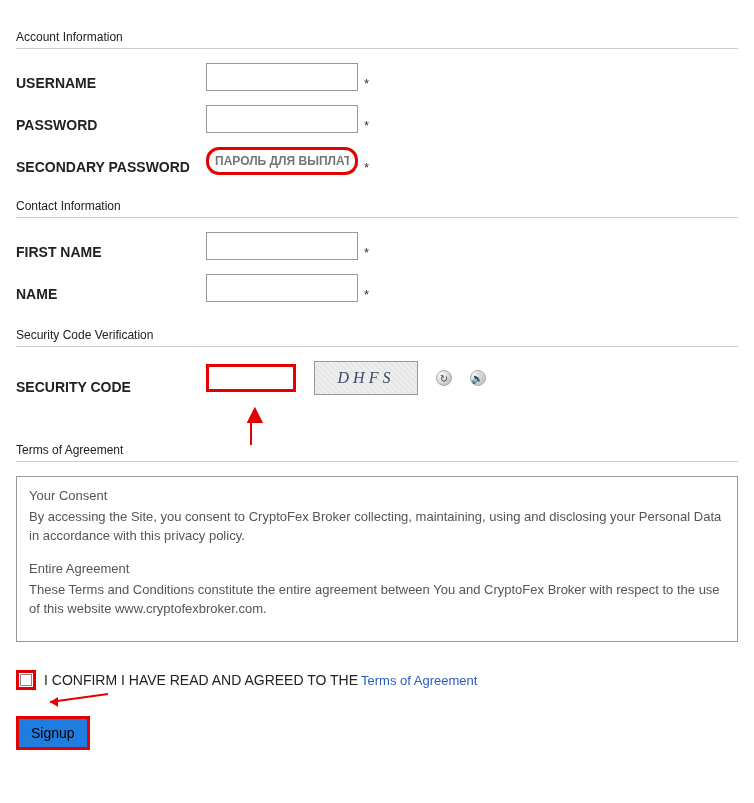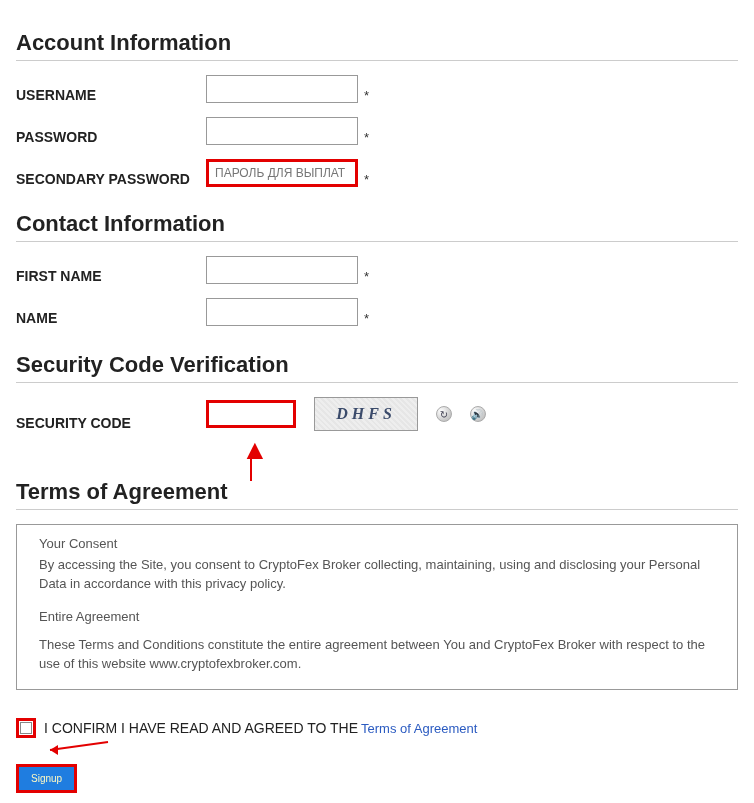--- a/index.html
+++ b/index.html
@@ -4,22 +4,22 @@
   <style>
     * { box-sizing: border-box; margin: 0; padding: 0; }
     body {
       font-family: "Segoe UI", Tahoma, Geneva, Verdana, sans-serif;
       background: #fff;
       color: #222;
       width: 754px;
       padding: 16px;
     }
     h2.section-title {
-      font-size: 22px;
-      font-weight: 700;
+      font-size: 12px;
+      font-weight: 400;
       margin-bottom: 4px;
       margin-top: 14px;
     }
     .divider {
       border: none;
       border-top: 1px solid #ccc;
       margin-bottom: 14px;
     }
     .form-row {
       display: flex;
@@ -57,21 +57,21 @@
     }
     .captcha-img {
       width: 104px;
       height: 34px;
       border: 1px solid #999;
       display: flex;
       align-items: center;
       justify-content: center;
       background: repeating-linear-gradient(45deg, #eee, #eee 2px, #e6e6e6 2px, #e6e6e6 4px);
       font-family: serif;
-      font-weight: bold;
+      font-weight: normal;
       color:#3b4b6b;
       letter-spacing: 4px;
       font-style: italic;
       position: relative;
     }
     .captcha-icon {
       width: 16px;
       height: 16px;
       display: inline-flex;
       align-items: center;
@@ -100,21 +100,21 @@
       left: 9px;
       width: 2px;
       height: 26px;
       background:#e30000;
     }
     .terms-box {
       width: 100%;
       height: 166px;
       overflow-y: scroll;
       border: 1px solid #999;
-      padding: 10px 22px;
+      padding: 10px 12px;
       font-size: 13px;
       color: #555;
       line-height: 1.45;
       margin-bottom: 28px;
     }
     .terms-box p { margin-bottom: 14px; }
     .checkbox-row {
       display: flex;
       align-items: center;
       font-size: 14px;
@@ -141,24 +141,24 @@
     .red-arrow-left {
       position:absolute;
       left: 32px;
       top: 22px;
       color:#e30000;
       font-size: 18px;
     }
     .red-arrow-left svg { display:block; }
     .signup-btn {
       background: #1f7de0;
-      color: #fef9c3;
+      color: #000000;
       border: 3px solid #e30000;
       padding: 6px 12px;
-      font-size: 10px;
+      font-size: 14px;
       cursor: pointer;
     }
   </style>
 </head>
 <body>
 
 
 
 
 <h2 class="section-title">Account Information</h2>
@@ -171,21 +171,21 @@
 </div>
 
 <div class="form-row">
   <label class="form-label">PASSWORD</label>
   <input type="password" class="text-input" style="">
   <span class="asterisk">*</span>
 </div>
 
 <div class="form-row">
   <label class="form-label">SECONDARY PASSWORD</label>
-  <input type="text" class="text-input highlight" style="color: rgb(176, 176, 176); font-weight: normal;" placeholder="ПАРОЛЬ ДЛЯ ВЫПЛАТ">
+  <input type="text" class="text-input highlight" style="color: rgb(176, 176, 176); font-weight: bold; border-radius: 13px;" placeholder="ПАРОЛЬ ДЛЯ ВЫПЛАТ">
   <span class="asterisk">*</span>
 </div>
 
 
 <h2 class="section-title" style="margin-top:24px;">Contact Information</h2>
 <hr class="divider">
 
 <div class="form-row">
   <label class="form-label">FIRST NAME</label>
   <input type="text" class="text-input" style="">
@@ -213,21 +213,21 @@
 </div>
 <div class="arrow-up">▲</div>
 
 
 <h2 class="section-title" style="margin-top:18px;">Terms of Agreement</h2>
 <hr class="divider">
 
 <div class="terms-box">
   <p style="margin-bottom:2px;">Your Consent</p>
   <p>By accessing the Site, you consent to CryptoFex Broker collecting, maintaining, using and disclosing your Personal Data in accordance with this privacy policy.</p>
-  <p style="margin-bottom:9px;"> Entire Agreement</p>
+  <p style="margin-bottom:2px;"> Entire Agreement</p>
   <p>These Terms and Conditions constitute the entire agreement between You and CryptoFex Broker with respect to the use of this website www.cryptofexbroker.com.</p>
 </div>
 
 <div class="checkbox-row">
   <span class="checkbox-box">
     <span class="checkbox-inner"></span>
   </span>
   <span>I CONFIRM I HAVE READ AND AGREED TO THE</span>
   <a href="#" class="terms-link">Terms of Agreement</a>
   <span class="red-arrow-left">

